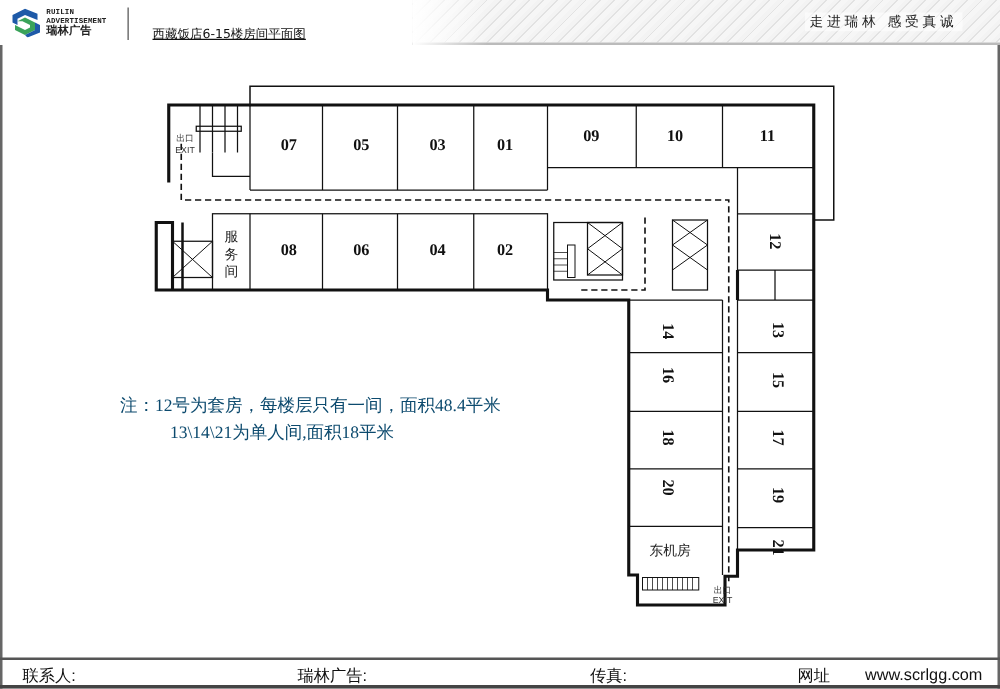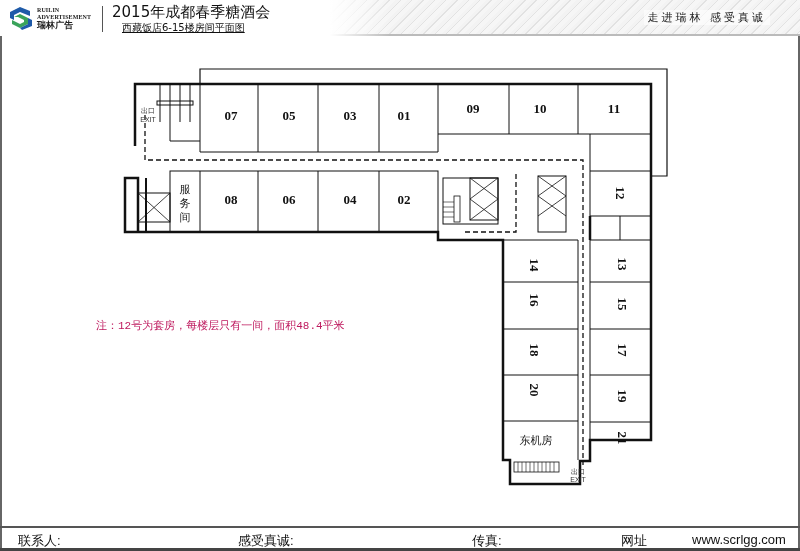--- a/index.html
+++ b/index.html
@@ -6,61 +6,60 @@
   html, body { width: 800px; height: 551px; background: #fff; overflow: hidden; }
   body { position: relative; font-family: "DejaVu Sans", sans-serif; color: #111; }
 
   .header { position: absolute; left: 0; top: 0; width: 800px; height: 36px;
     background: repeating-linear-gradient(135deg, #f3f3f3 0 3px, #e2e2e2 3px 4px, #f6f6f6 4px 8px);
     border-bottom: 2px solid #bbb; }
   .header-left { position: absolute; left: 0; top: 0; width: 330px; height: 36px; background: #fff; }
   .header-fade { position: absolute; left: 330px; top: 0; width: 60px; height: 36px;
     background: linear-gradient(to right, #fff, rgba(255,255,255,0)); }
   .logo-mark { position: absolute; left: 8px; top: 6px; width: 26px; height: 24px; }
-  .logo-text { position: absolute; left: 37px; top: 7px; font-family: Liberation Serif, serif;
+  .logo-text { position: absolute; left: 37px; top: 7px; font-family: Liberation Mono, monospace;
     font-weight: bold; font-size: 6px; line-height: 6.5px; color: #222; letter-spacing: 0.1px; }
   .logo-cn { font-size: 9px; line-height: 10px; font-weight: bold; color: #222; }
   .header-divider { position: absolute; left: 102px; top: 6px; width: 1px; height: 26px; background: #555; }
   .title-main { position: absolute; left: 112px; top: 4px; font-size: 15px; line-height: 17px; color: #111; font-family: "DejaVu Sans", sans-serif; }
   .title-sub { position: absolute; left: 122px; top: 22px; font-size: 10px; line-height: 12px; color: #111; text-decoration: underline; }
   .slogan { position: absolute; right: 30px; top: 10px; font-size: 11px; color: #222; letter-spacing: 3px; background: rgba(255,255,255,0.6); padding: 0 4px; }
 
   .footer-line { position: absolute; left: 0; top: 526px; width: 800px; height: 2px; background: #555; }
   .footer { position: absolute; left: 0; top: 528px; width: 741px; height: 23px; font-family: "Liberation Sans", sans-serif; font-size: 13px; }
   .footer span { position: absolute; top: 4px; color: #111; }
   .footer-bottom { position: absolute; left: 0; top: 548px; width: 800px; height: 3px; background: #444; }
   .frame-l { position: absolute; left: 0; top: 36px; width: 2px; height: 515px; background: #666; }
   .frame-r { position: absolute; right: 0; top: 36px; width: 2px; height: 515px; background: #666; }
 
   svg.plan { position: absolute; left: 0; top: 0; }
   .room-label { font-family: "Liberation Serif", serif; font-weight: bold; font-size: 13px; fill: #111; }
   .cn-label { font-family: "DejaVu Sans", sans-serif; font-size: 11px; fill: #222; }
   .exit-label { font-family: "Liberation Sans", sans-serif; font-size: 7px; fill: #333; }
 
-  .notes { position: absolute; left: 96px; top: 316px; font-family: Liberation Mono, monospace; font-size: 11px; line-height: 20.5px; color: #be185d; }
+  .notes { position: absolute; left: 96px; top: 316px; font-family: Liberation Serif, serif; font-size: 14px; line-height: 20.5px; color: #0c4a6e; }
   .notes div { white-space: nowrap; }
 </style>
 </head>
 <body>
 
 <div class="header">
   <div class="header-left"></div>
   <div class="header-fade"></div>
   <svg class="logo-mark" viewBox="0 0 26 24">
     <polygon points="2,6 12,1 22,5 22,10 12,6 6,9 6,14 2,12" fill="#1e5aa8"></polygon>
     <polygon points="6,11 12,8 20,12 20,18 12,22 4,18 4,14 12,18 16,16 16,14 10,11" fill="#3aa35a"></polygon>
     <polygon points="20,12 24,14 24,20 14,24 12,22 20,18" fill="#1e5aa8"></polygon>
   </svg>
   <div class="logo-text">
     <div>RUILIN</div>
     <div>ADVERTISEMENT</div>
     <div class="logo-cn">瑞林广告</div>
   </div>
   <div class="header-divider"></div>
-  <div class="title-main">2015年成都春季糖酒会</div>
   <div class="title-sub">西藏饭店6-15楼房间平面图</div>
   <div class="slogan">走进瑞林  感受真诚</div>
 </div>
 
 <svg class="plan" width="800" height="551">
   <g fill="none" stroke="#111">
 
     <polyline points="200,85 200,69 667,69 667,176 651,176" stroke-width="1.2"></polyline>
 
     <polyline points="135,146 135,84 651,84 651,230 651,440 590,440 590,461 580,461 580,484 510,484 510,460 503,460 503,240 438,240 438,232 138,232 138,178 125,178 125,232 138,232" stroke-width="2.5"></polyline>
@@ -192,25 +191,26 @@
     </g>
   <text class="cn-label" x="536" y="444" text-anchor="middle">东机房</text>
   <text class="exit-label" x="148" y="113" text-anchor="middle">出口</text>
   <text class="exit-label" x="148" y="122" text-anchor="middle">EXIT</text>
   <text class="exit-label" x="578" y="474" text-anchor="middle">出口</text>
   <text class="exit-label" x="578" y="482" text-anchor="middle">EXIT</text>
 </svg>
 
 <div class="notes">
   <div>注：12号为套房，每楼层只有一间，面积48.4平米</div>
+  <div style="padding-left:40px">13\14\21为单人间,面积18平米</div>
 </div>
 
 <div class="frame-l"></div>
 <div class="frame-r"></div>
 <div class="footer-line"></div>
 <div class="footer">
   <span style="left:18px">联系人:</span>
-  <span style="left:238px">感受真诚:</span>
+  <span style="left:238px">瑞林广告:</span>
   <span style="left:472px">传真:</span>
-  <span style="left:621px">网址</span>
+  <span style="left:638px">网址</span>
   <span style="left:692px">www.scrlgg.com</span>
 </div>
 <div class="footer-bottom"></div>
 
 </body></html>

